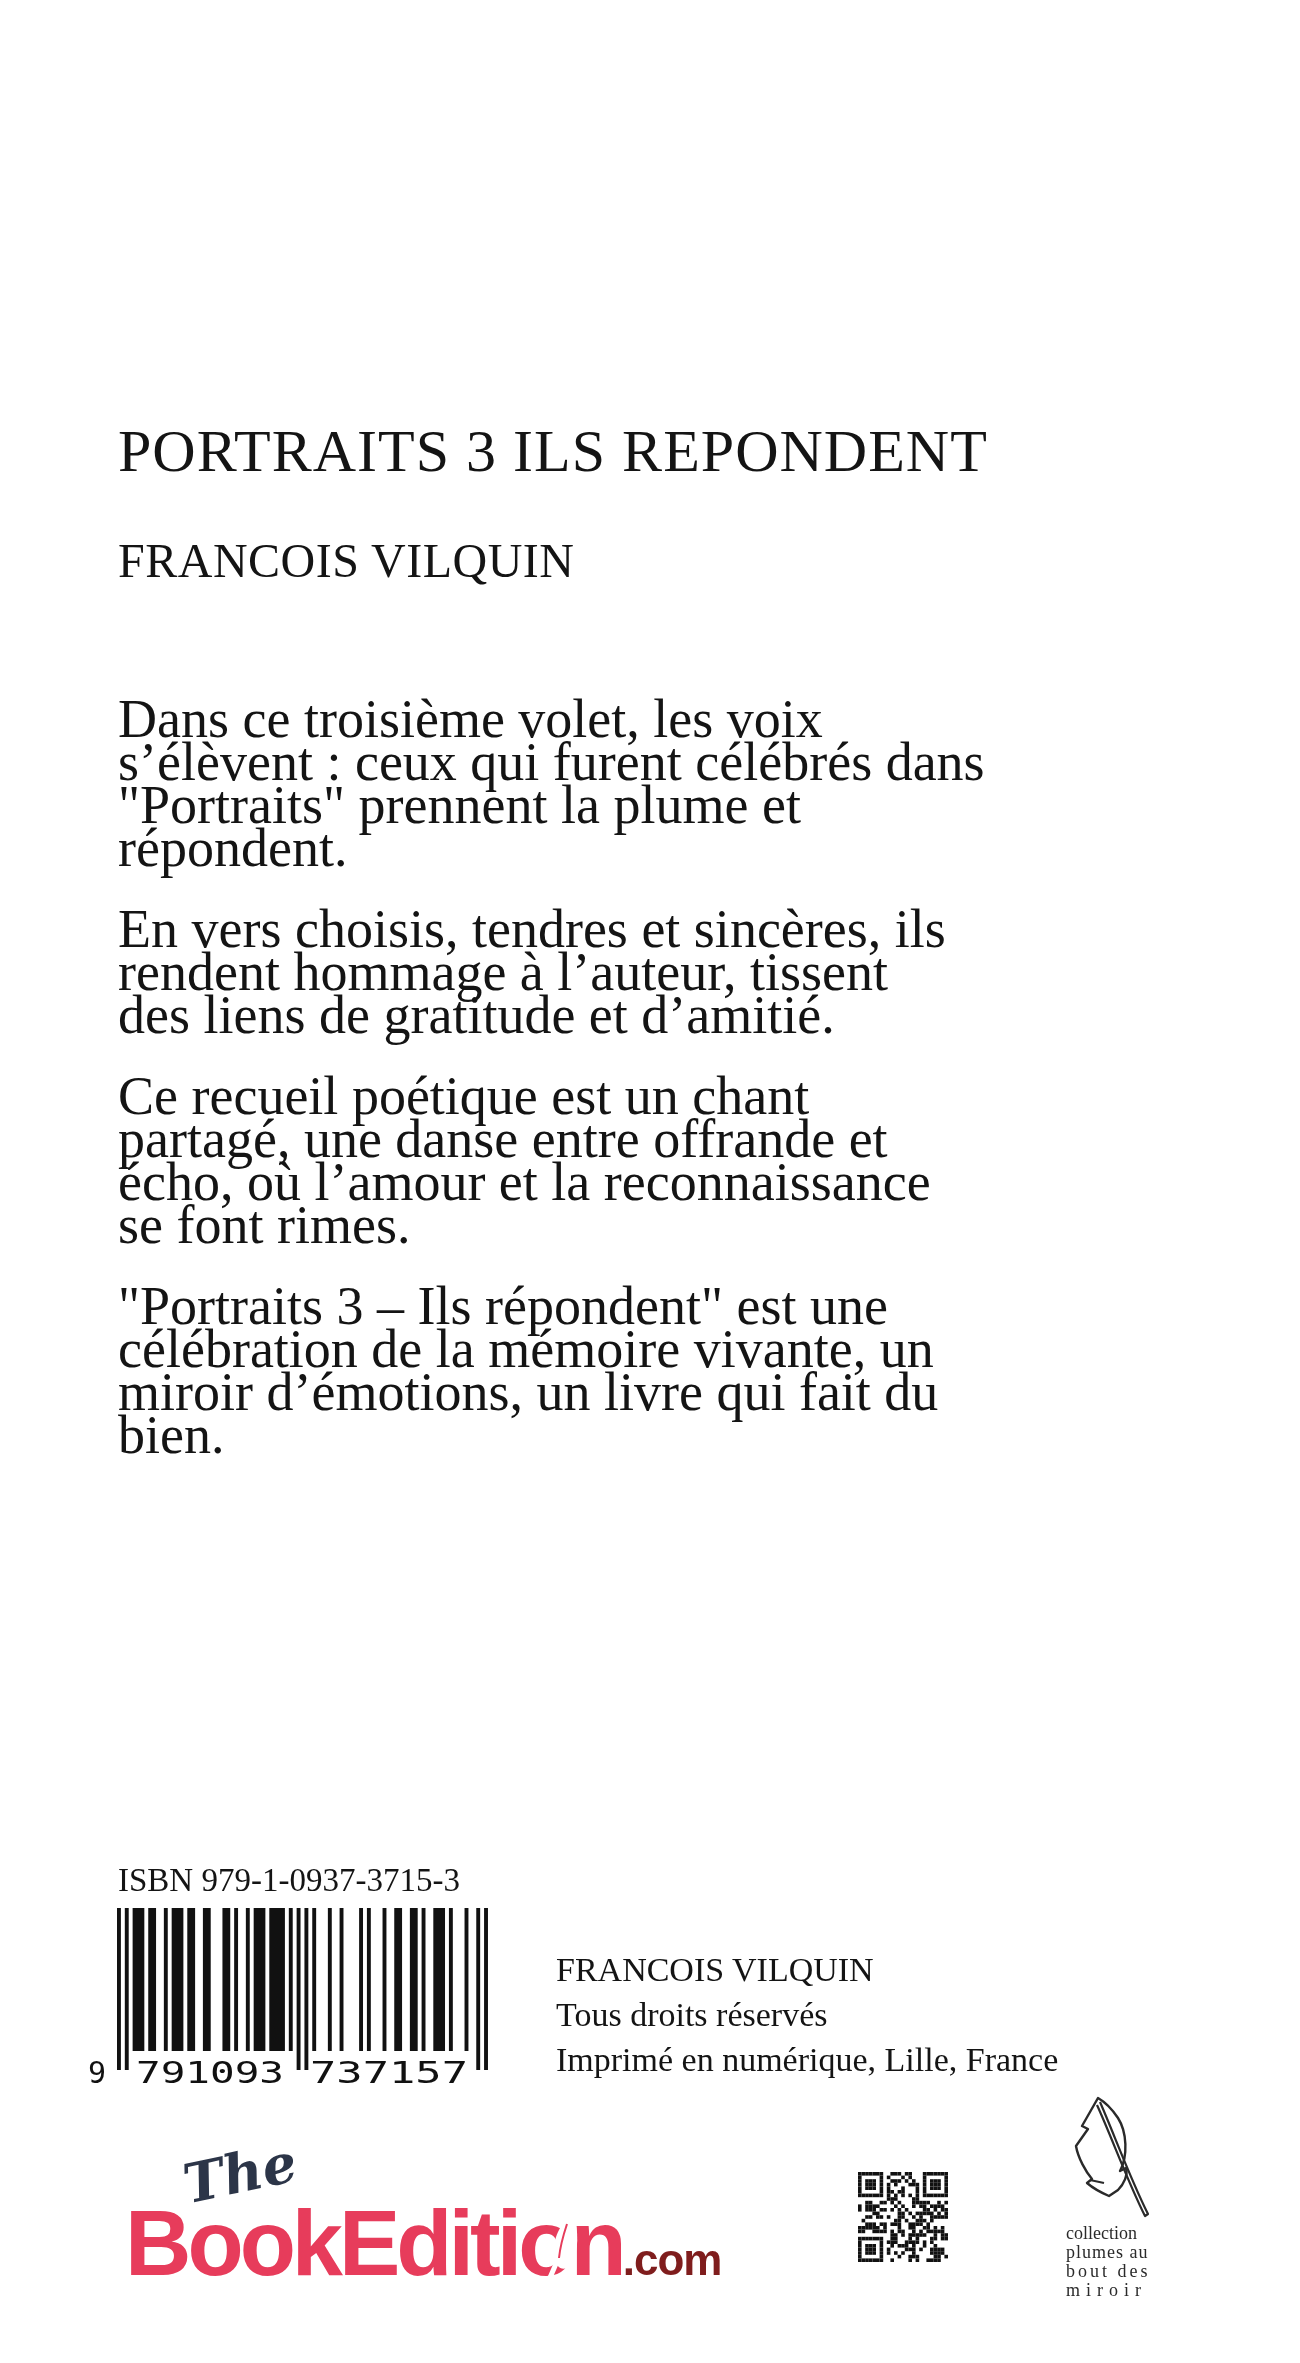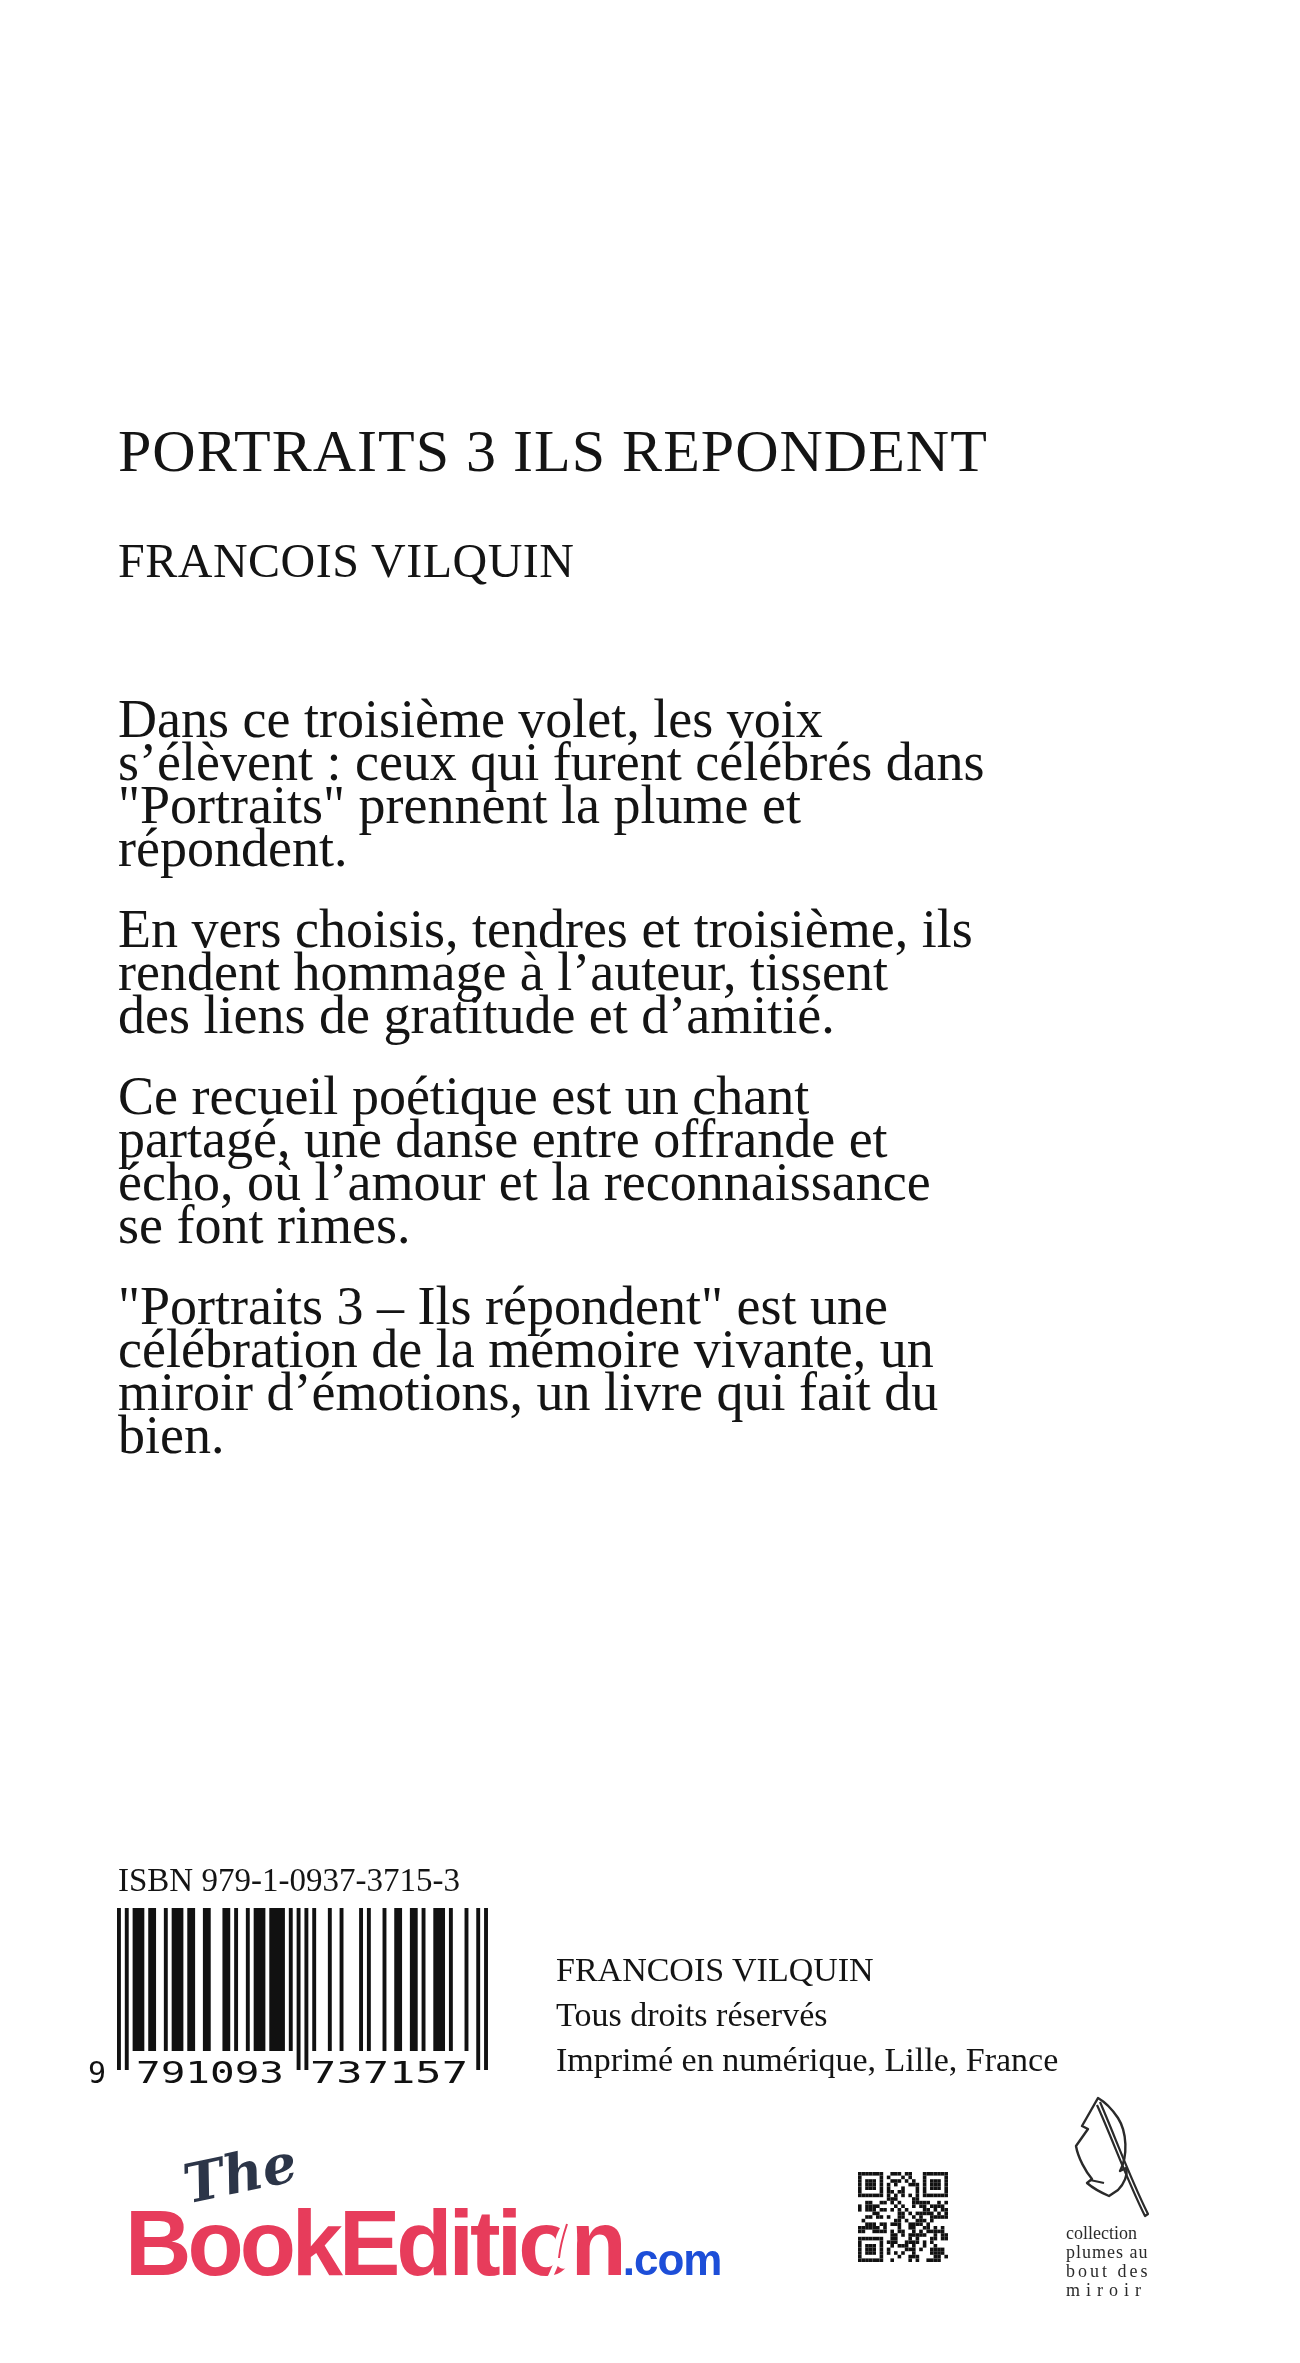--- a/index.html
+++ b/index.html
@@ -54,21 +54,21 @@
 <div class="page">
 
   <h1 class="title">PORTRAITS 3 ILS REPONDENT</h1>
   <h2 class="author">FRANCOIS VILQUIN</h2>
 
   <div class="synopsis" id="synopsis">
       <div class="para">Dans ce troisième volet, les voix
 s’élèvent : ceux qui furent célébrés dans
 "Portraits" prennent la plume et
 répondent.</div>
-      <div class="para">En vers choisis, tendres et troisième, ils
+      <div class="para">En vers choisis, tendres et sincères, ils
 rendent hommage à l’auteur, tissent
 des liens de gratitude et d’amitié.</div>
       <div class="para">Ce recueil poétique est un chant
 partagé, une danse entre offrande et
 écho, où l’amour et la reconnaissance
 se font rimes.</div>
       <div class="para">"Portraits 3 – Ils répondent" est une
 célébration de la mémoire vivante, un
 miroir d’émotions, un livre qui fait du
 bien.</div>
@@ -111,21 +111,21 @@
       <text x="56" y="175" font-family="DejaVu Sans Mono, monospace" font-size="30" fill="#111" textLength="148" lengthAdjust="spacingAndGlyphs">791093</text>
       <text x="230" y="175" font-family="DejaVu Sans Mono, monospace" font-size="30" fill="#111" textLength="158" lengthAdjust="spacingAndGlyphs">737157</text>
     </svg>
 
   <div class="imprint" id="imprint">FRANCOIS VILQUIN
 Tous droits réservés
 Imprimé en numérique, Lille, France</div>
 
   <div class="logo">
     <span class="logo-the" style="color: rgb(44, 53, 72);">The</span>
-    <span class="logo-name" style="color: rgb(231, 60, 91);"><span>BookEdition</span><span class="logo-tld" style="color: #1d4ed8;">.com</span></span>
+    <span class="logo-name" style="color: rgb(231, 60, 91);"><span>BookEdition</span><span class="logo-tld" style="color: #7f1d1d;">.com</span></span>
     <svg class="logo-feather" viewBox="0 0 70 115">
       <path d="M50,12 C38,20 29,36 31,55 C33,67 41,70 48,63 C56,50 56,28 50,12 Z" fill="#ffffff"></path>
       <path d="M58,4 C44,36 28,74 12,110" fill="none" stroke="#ffffff" stroke-width="5" stroke-linecap="round"></path>
       <path d="M44,22 C40,34 37,46 36,56" fill="none" stroke="#e73c5b" stroke-width="2"></path>
     </svg>
   </div>
 
   <svg class="qr" id="qr" viewBox="0 0 90 90">
       <rect x="0.00" y="0.00" width="3.60" height="3.60" fill="#111"></rect>
       <rect x="3.60" y="0.00" width="3.60" height="3.60" fill="#111"></rect>

